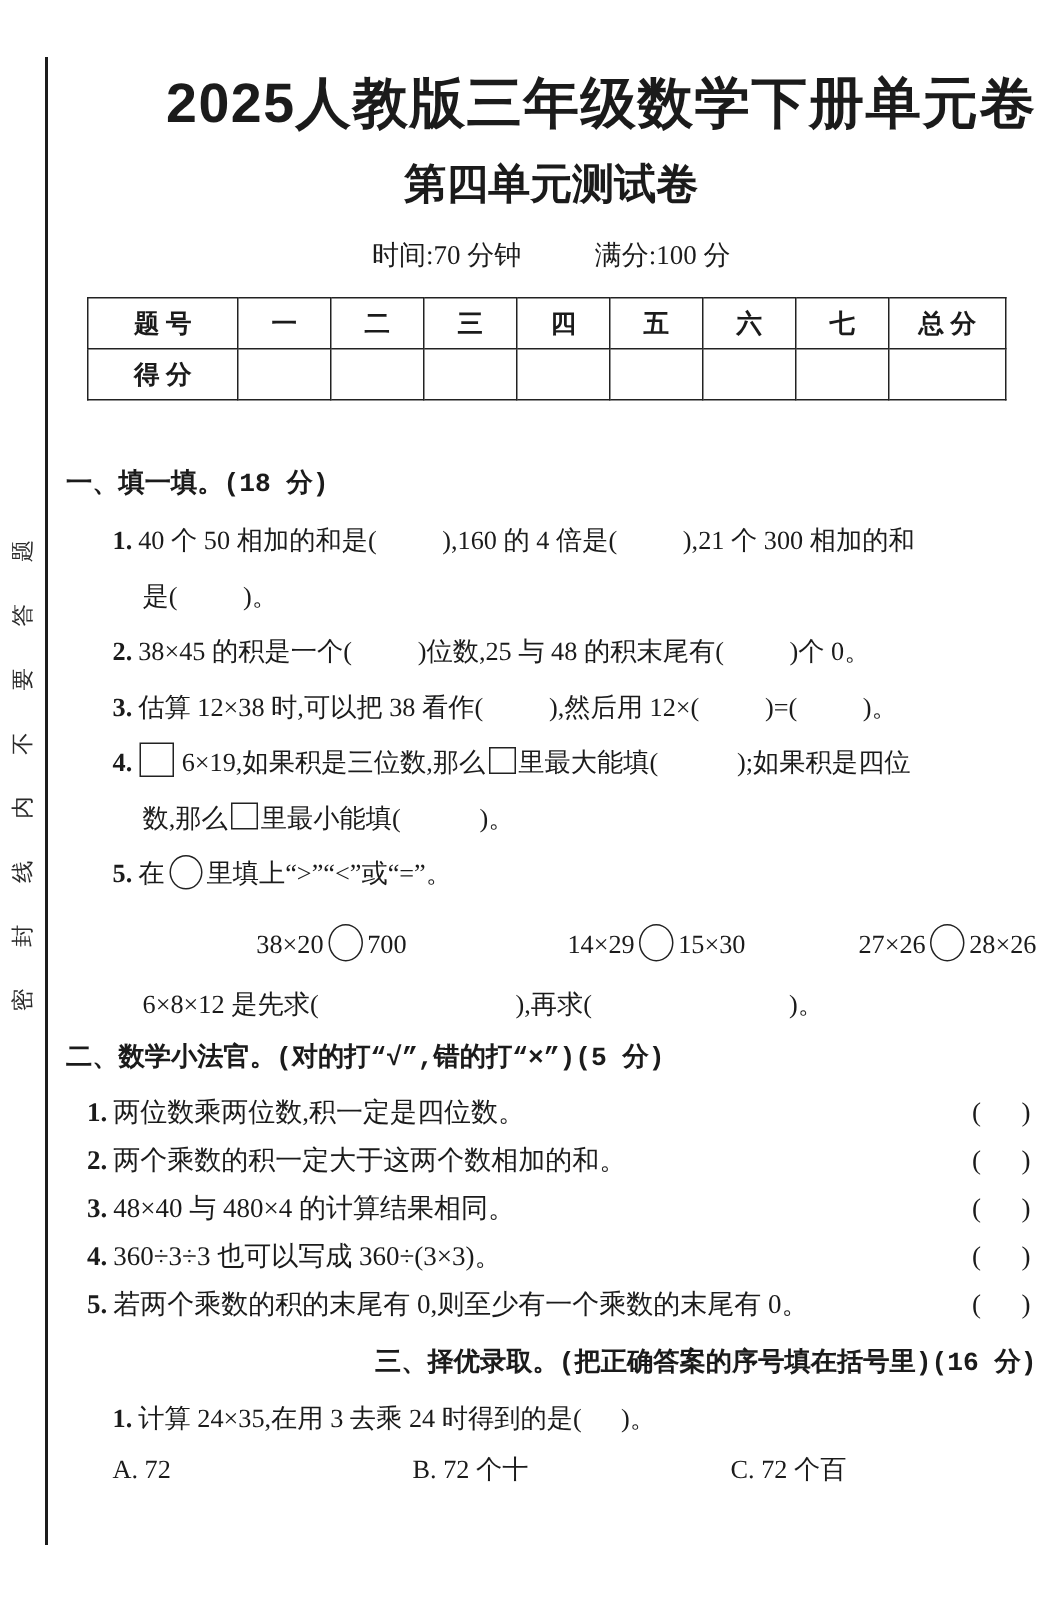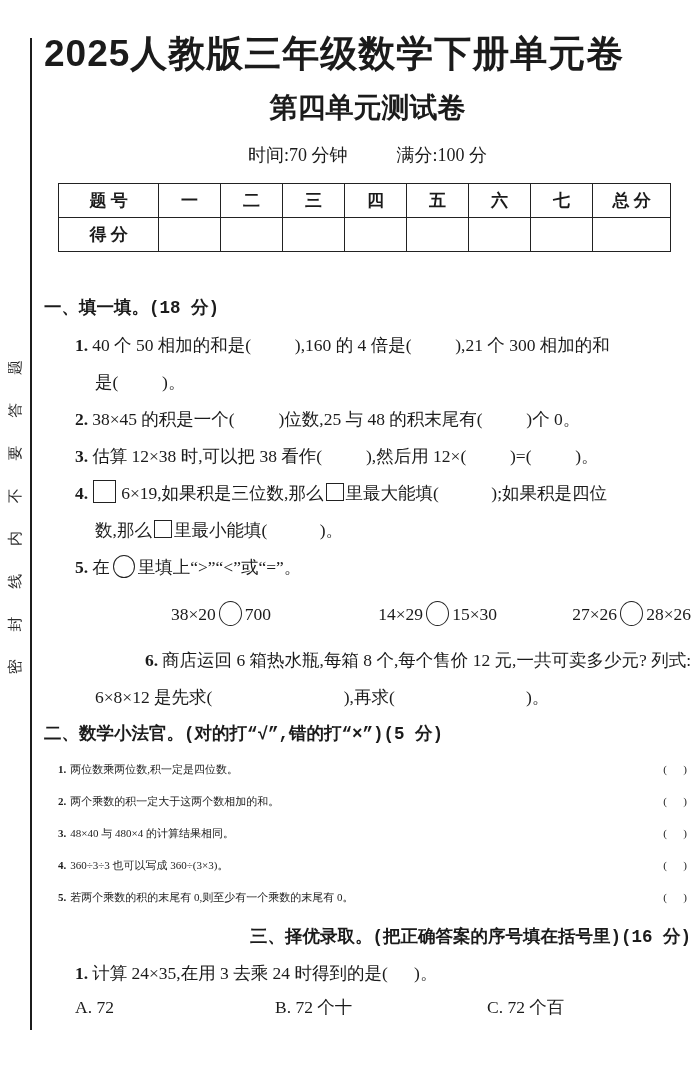--- a/index.html
+++ b/index.html
@@ -11,21 +11,21 @@
   .page{position:absolute;inset:0;}
   
   .seal-line{position:absolute;left:30px;top:38px;height:992px;width:0;border-left:2px solid #1c1c1c;}
   .seal-text{
     position:absolute;left:-168px;top:500px;width:370px;height:22px;
     transform:rotate(-90deg);transform-origin:center;
     text-align:center;font-size:15px;letter-spacing:12px;color:#2a2a2a;white-space:pre;
   }
   
   .content{position:absolute;left:44px;top:0;width:647px;}
-  .title{margin-top:29px;text-align:left;font-family:"Liberation Sans","DejaVu Sans",sans-serif;
+  .title{margin-top:44px;text-align:right;font-family:"Liberation Sans","DejaVu Sans",sans-serif;
     font-weight:bold;font-size:37px;letter-spacing:1px;white-space:pre;}
   .subtitle{margin-top:10px;text-align:center;font-family:"Liberation Sans","DejaVu Sans",sans-serif;
     font-weight:bold;font-size:28px;white-space:pre;}
   .info-line{margin-top:16px;display:flex;justify-content:center;gap:49px;font-size:18px;}
   .info-line span{white-space:pre;}
   
   table.score{border-collapse:collapse;margin:16px 0 0 14px;table-layout:fixed;}
   table.score td{border:1.6px solid #222;height:33px;text-align:center;
     font-size:17px;font-weight:bold;padding:0;white-space:pre;}
   
@@ -39,21 +39,21 @@
   .box{display:inline-block;width:21px;height:21px;border:1.6px solid #222;
     vertical-align:-4px;margin:0 5px 0 1px;background:#fff;}
   .box.sm{width:16px;height:16px;vertical-align:-2px;margin:0 2px;}
   .circle{display:inline-block;width:21px;height:23px;border:1.6px solid #222;
     border-radius:50%;vertical-align:-6px;margin:0 3px;background:#fff;}
   .circle.sm{width:20px;height:21px;vertical-align:-5px;}
   
   .cmp-row{display:grid;grid-template-columns:196px 226px auto;padding-left:31px;
     font-size:17.5px;line-height:44px;white-space:pre;}
   
-  .judge-row{display:flex;justify-content:space-between;font-size:11px;line-height:32px;
+  .judge-row{display:flex;justify-content:space-between;font-size:18px;line-height:32px;
     padding-left:14px;padding-right:4px;white-space:pre-wrap;}
   
   .opt-row{display:grid;grid-template-columns:200px 212px auto;padding-left:31px;
     font-size:17.5px;line-height:34px;white-space:pre;}
   .mt6{margin-top:6px;text-align:right;} .mt40{margin-top:38px;}
 </style>
 </head>
 <body>
 
 <div class="page">
@@ -122,21 +122,20 @@
     <div class="line ind2"><span>数,那么</span><span class="box sm"></span><span>里最小能填(            )。</span></div>
 
     <div class="line ind1"><span class="qnum">5.</span><span>在</span><span class="circle sm"></span><span>里填上“&gt;”“&lt;”或“=”。</span></div>
 
     <div class="cmp-row mt6">
       <span><span>38×20</span><span class="circle"></span><span>700</span></span>
       <span><span>14×29</span><span class="circle"></span><span>15×30</span></span>
       <span><span>27×26</span><span class="circle"></span><span>28×26</span></span>
     </div>
 
-    <div class="line ind1 mt6"><span class="qnum">6.</span><span>商店运回 6 箱热水瓶,每箱 8 个,每个售价 12 元,一共可卖多少元? 列式:</span></div>
     <div class="line ind2"><span>6×8×12 是先求(                              ),再求(                              )。</span></div>
 
     <div class="line sec-head"><span>二、数学小法官。</span><span class="note">(对的打“√”,错的打“×”)(5 分)</span></div>
 
     <div class="judge-row"><span><span class="qnum">1.</span><span>两位数乘两位数,积一定是四位数。</span></span><span>(      )</span></div>
     <div class="judge-row"><span><span class="qnum">2.</span><span>两个乘数的积一定大于这两个数相加的和。</span></span><span>(      )</span></div>
     <div class="judge-row"><span><span class="qnum">3.</span><span>48×40 与 480×4 的计算结果相同。</span></span><span>(      )</span></div>
     <div class="judge-row"><span><span class="qnum">4.</span><span>360÷3÷3 也可以写成 360÷(3×3)。</span></span><span>(      )</span></div>
     <div class="judge-row"><span><span class="qnum">5.</span><span>若两个乘数的积的末尾有 0,则至少有一个乘数的末尾有 0。</span></span><span>(      )</span></div>
 

